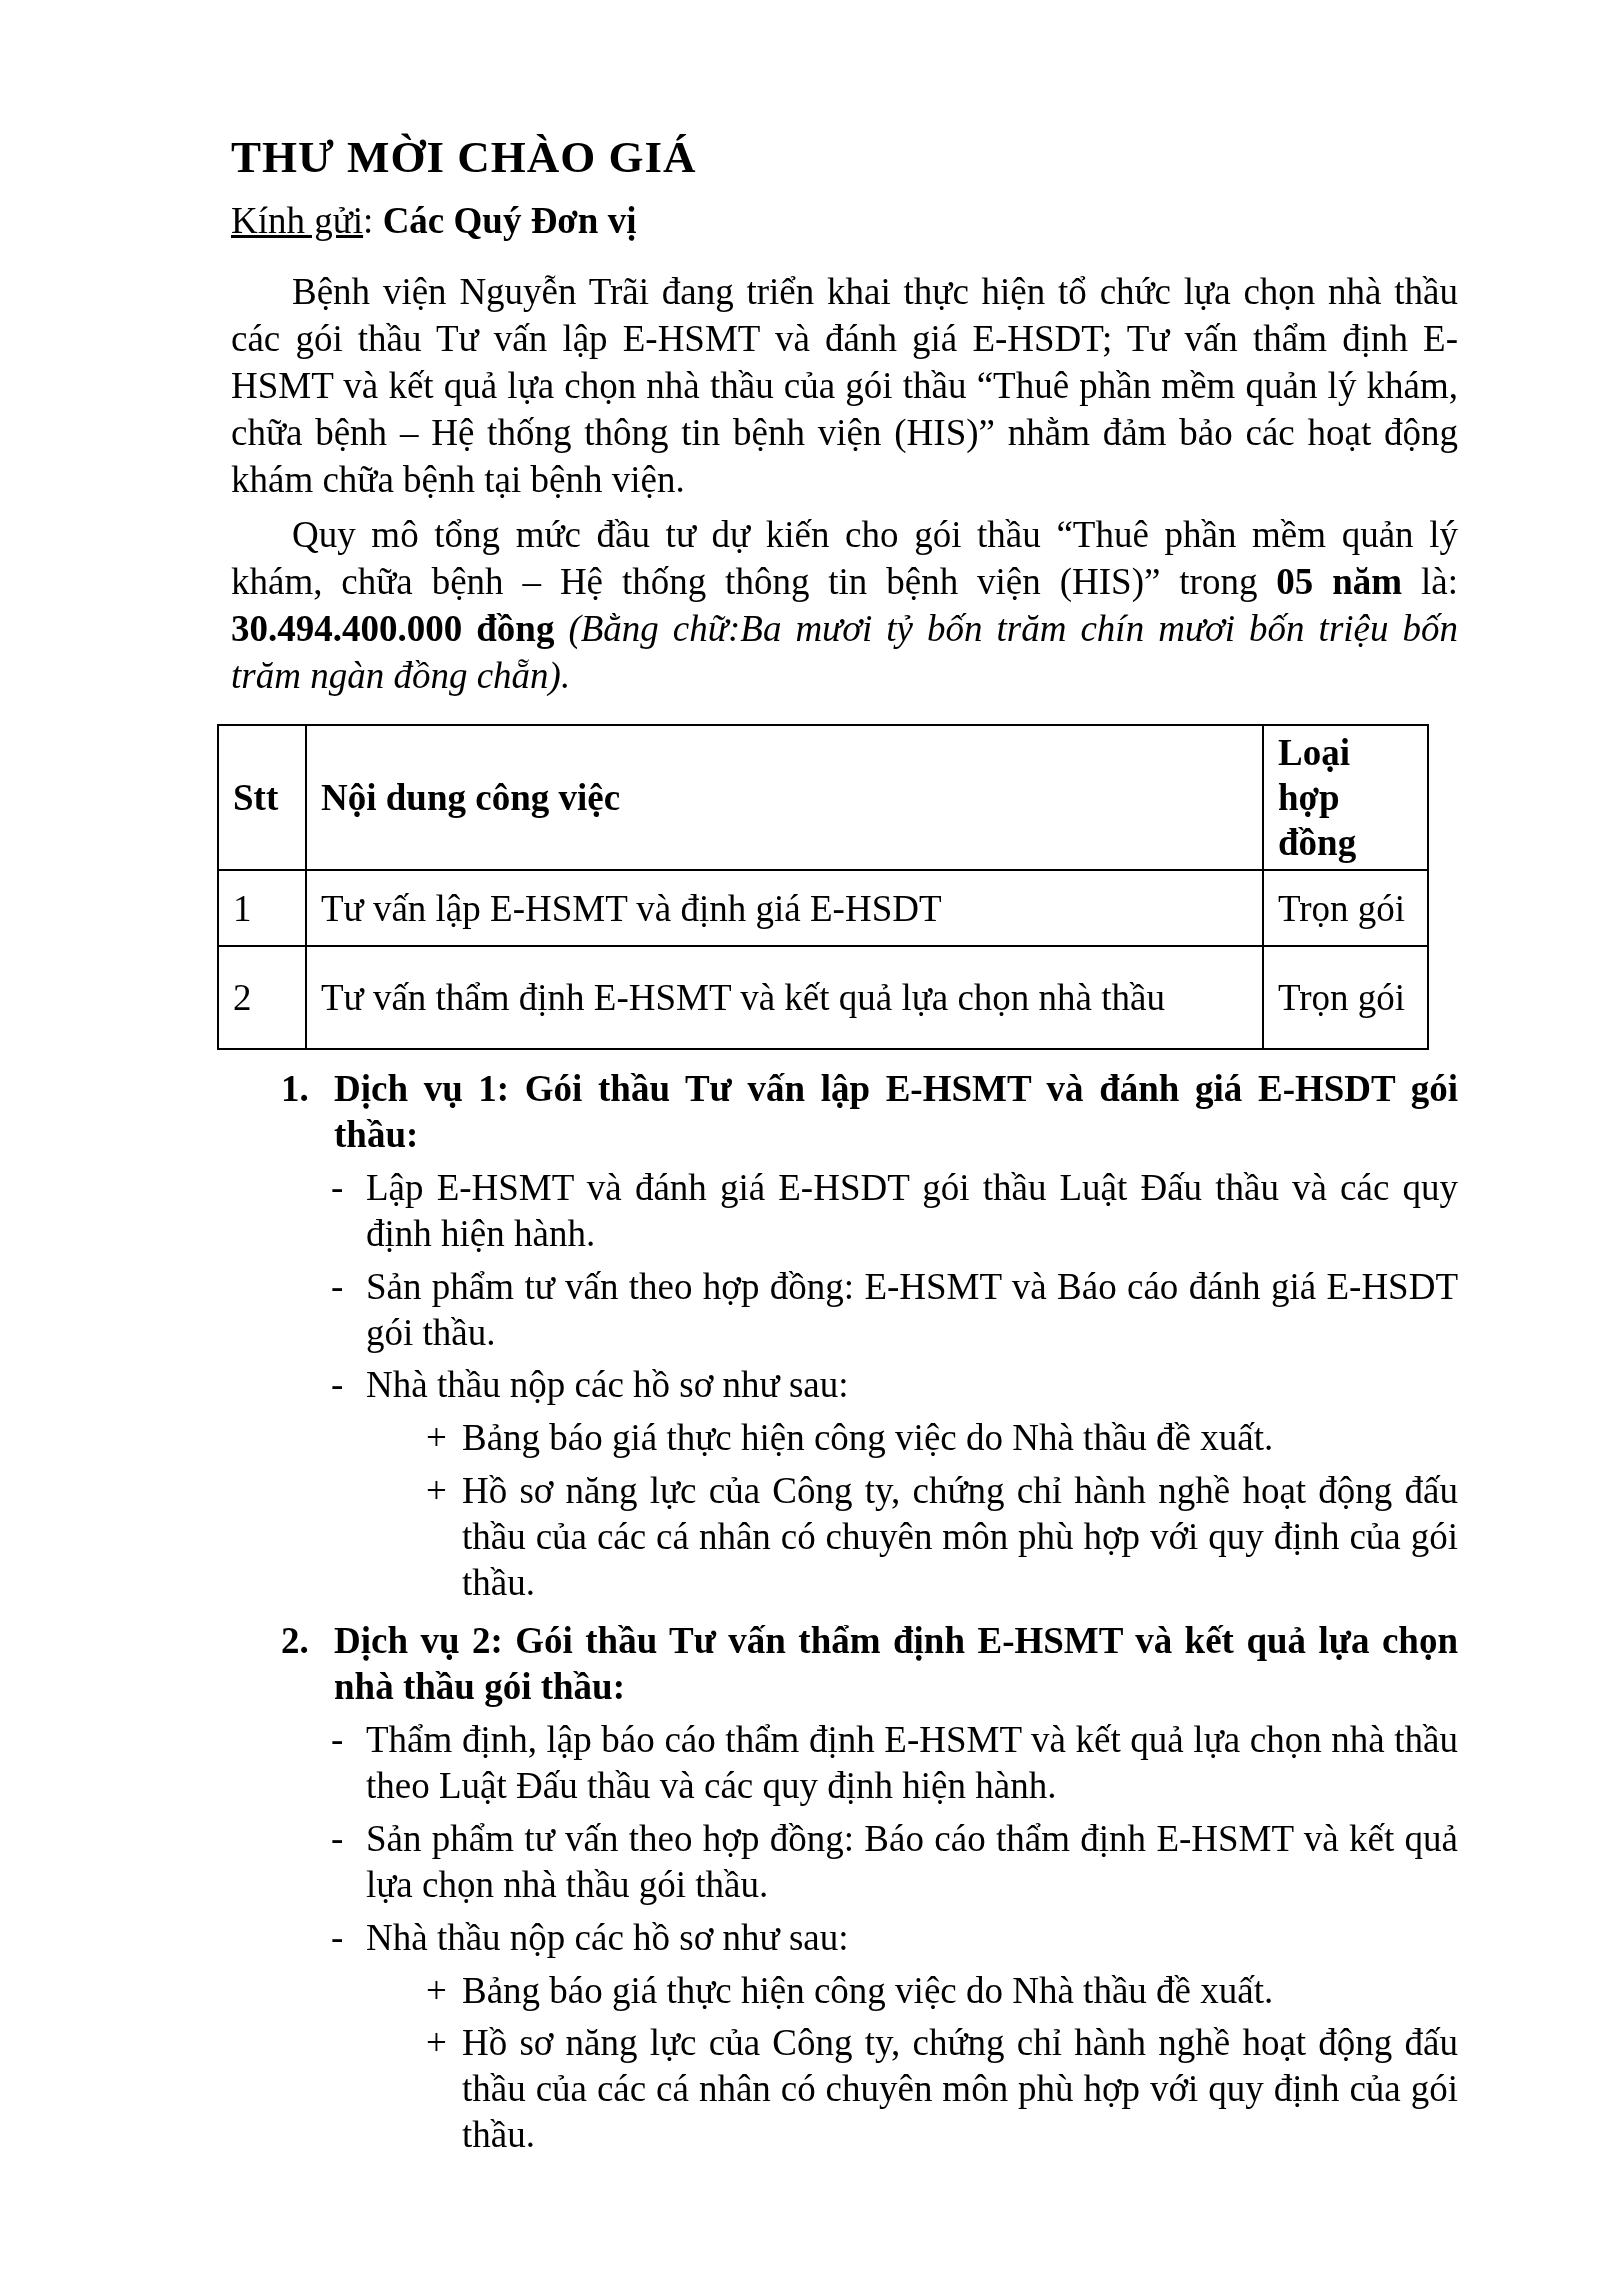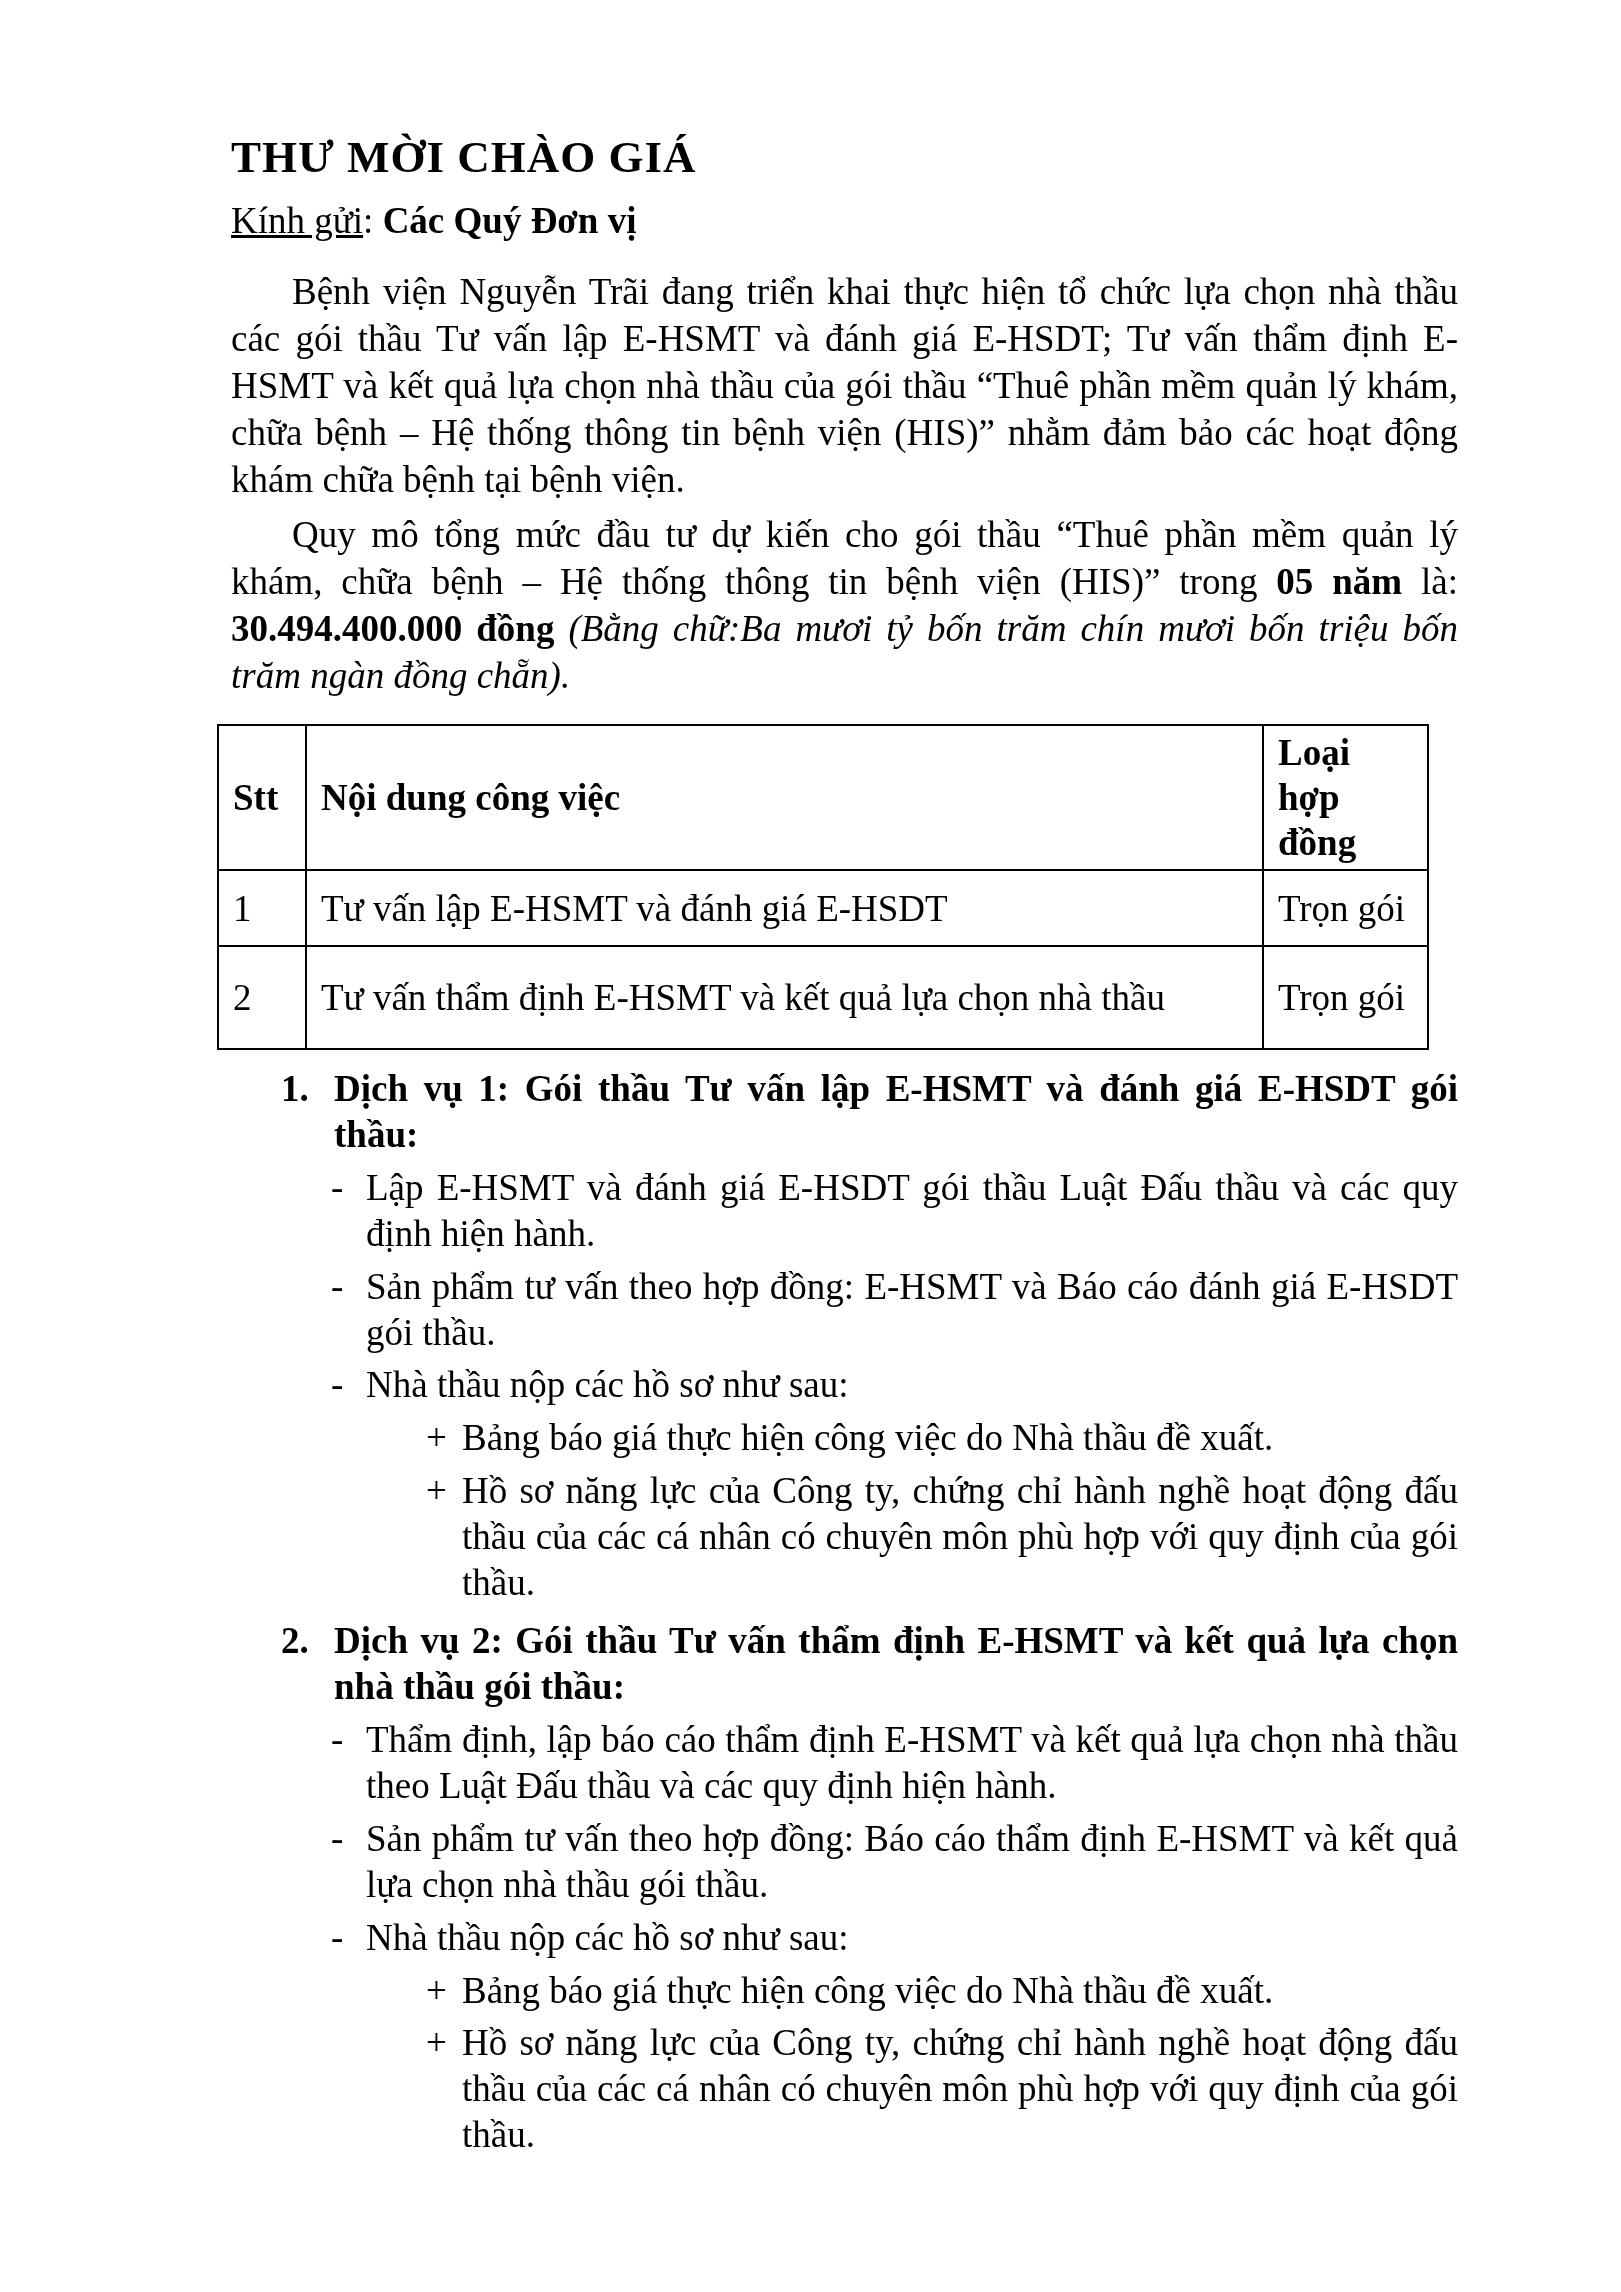--- a/index.html
+++ b/index.html
@@ -76,21 +76,21 @@
         <col style="width:165px">
     </colgroup>
     <tbody>
         <tr class="hdr-row">
       <th>Stt</th>
       <th>Nội dung công việc</th>
       <th>Loại hợp đồng</th>
     </tr>
     <tr class="row-1">
       <td>1</td>
-      <td>Tư vấn lập E-HSMT và đánh giá E-HSDT</td>
+      <td>Tư vấn lập E-HSMT và định giá E-HSDT</td>
       <td>Trọn gói</td>
     </tr>
     <tr class="row-2">
       <td>2</td>
       <td>Tư vấn thẩm định E-HSMT và kết quả lựa chọn nhà thầu</td>
       <td>Trọn gói</td>
     </tr>
   </tbody>
     </table>
 

